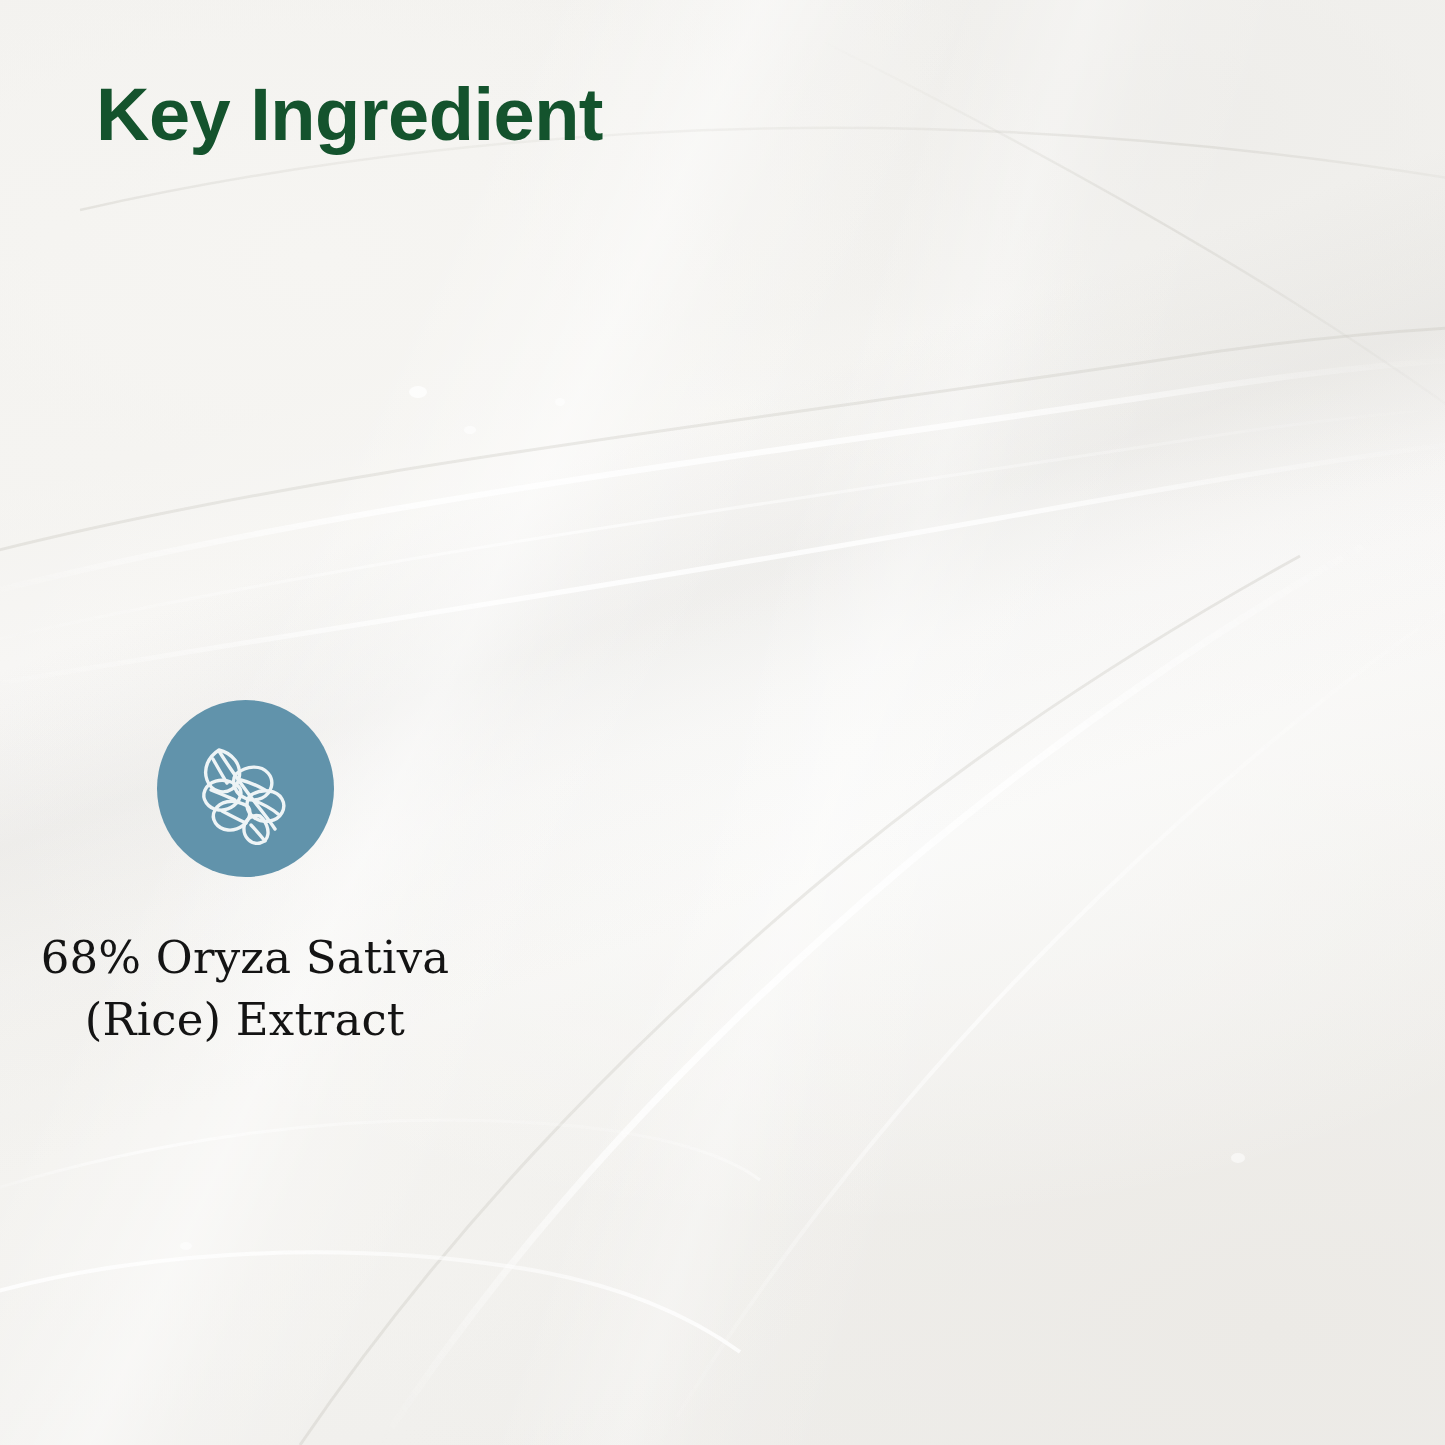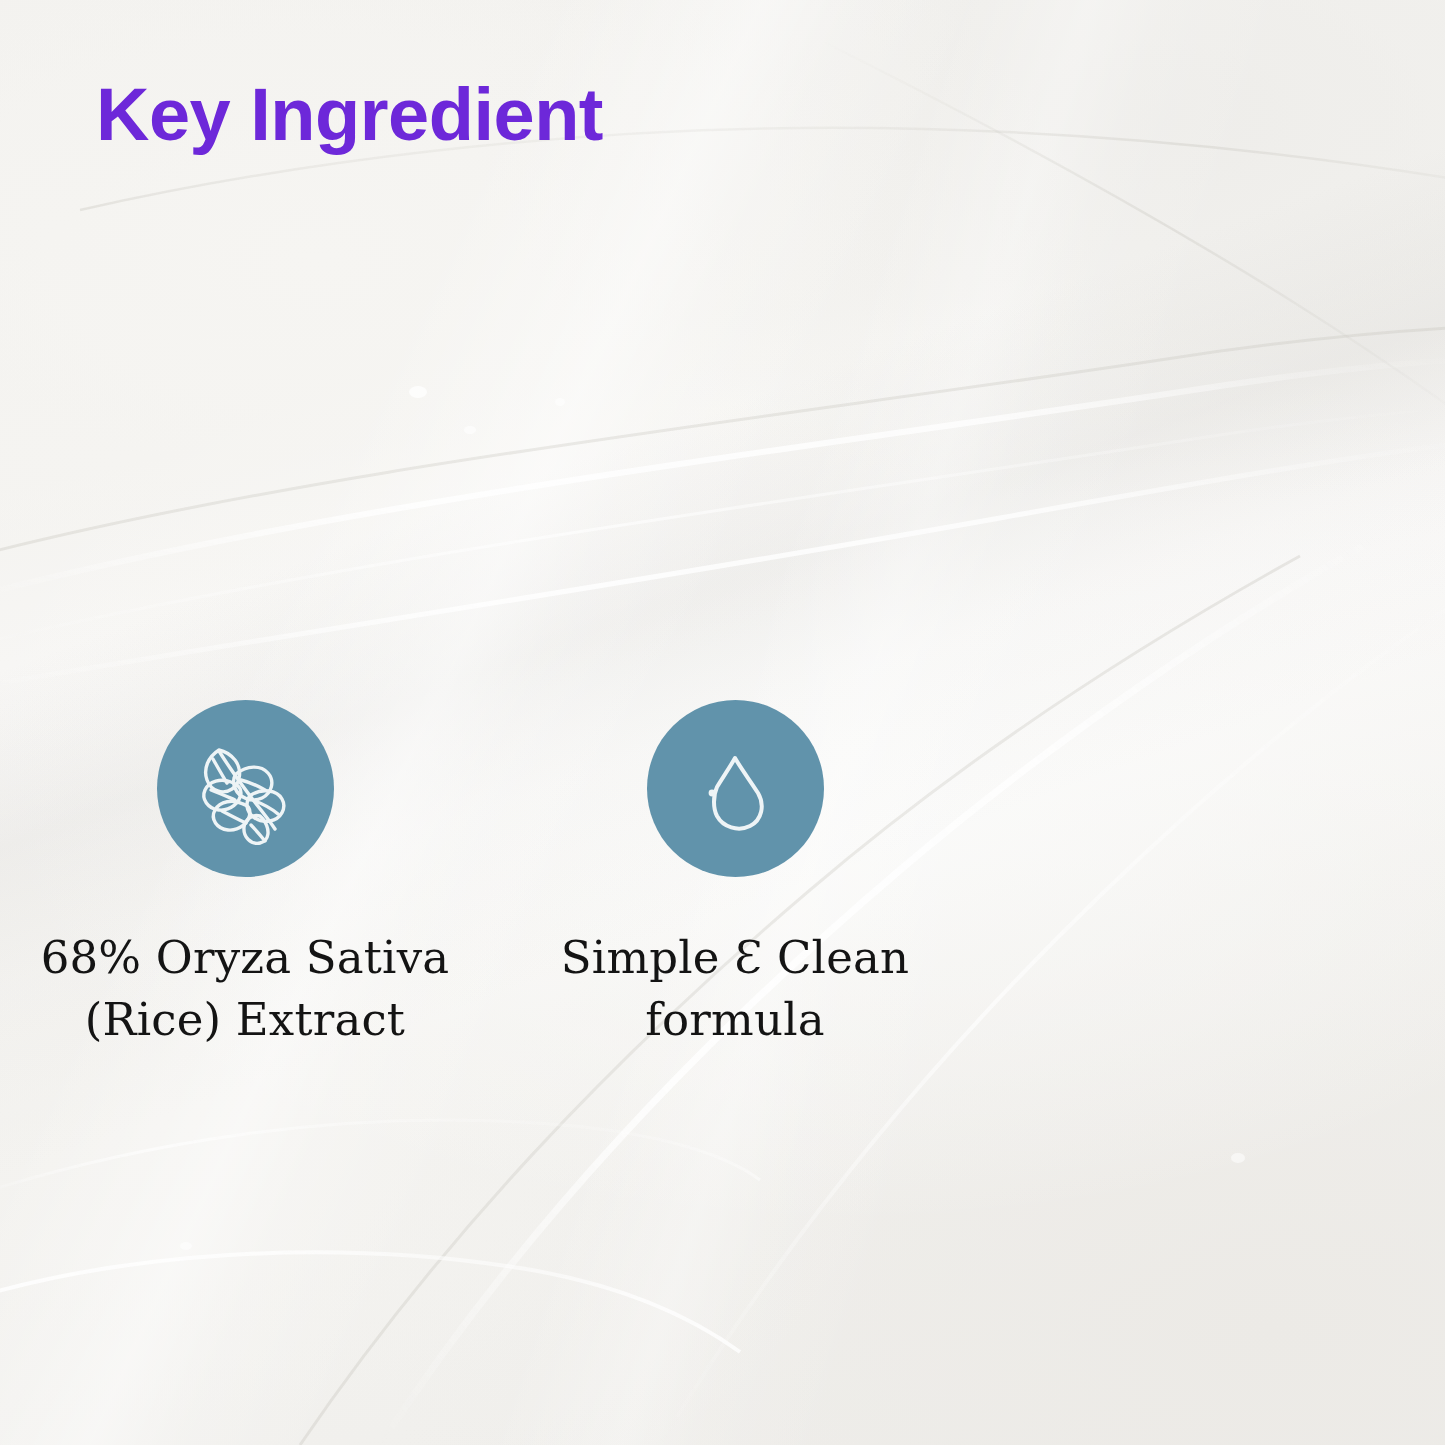--- a/index.html
+++ b/index.html
@@ -75,21 +75,21 @@
   
   #heading {
     position: absolute;
     left: 96px;
     top: 78px;
     font-family: "Liberation Sans", sans-serif;
     font-weight: 700;
     font-size: 74px;
     line-height: 1.0;
     letter-spacing: -0.5px;
-    color: #6d28d9;
+    color: #14532d;
     white-space: nowrap;
   }
 
   
   #features {
     position: absolute;
     left: 0;
     top: 700px;
     width: 1445px;
     display: flex;
@@ -210,26 +210,15 @@
 
             <path d="M74 86 C 82 97, 80 108, 71 110 C 62 112, 54 104, 55 94 C 56 86, 64 81, 71 83 C 72 84, 73 85, 74 86 Z"></path>
             <path d="M62 92 C 67 97, 72 103, 76 108"></path>
           </g>
         </svg>
       </div>
       <div class="feature-caption">68% Oryza Sativa (Rice) Extract</div>
     </div>
 
 
-    <div class="feature feature-2">
-      <div class="badge">
-        <svg width="112" height="112" viewBox="0 0 112 112">
-          <g fill="none" stroke="#eef4f6" stroke-width="4" stroke-linecap="round" stroke-linejoin="round">
-            <path d="M38 54 C 44 44, 51 34, 56 25 C 61 34, 72 49, 79 60 C 86 72, 83 87, 71 93 C 59 99, 44 94, 38 83 C 34 75, 34 63, 38 54"></path>
-          </g>
-          <circle cx="33" cy="60" r="3.4" fill="#eef4f6"></circle>
-        </svg>
-      </div>
-      <div class="feature-caption">Simple Ɛ Clean formula</div>
-    </div>
 
   </div>
 </div>
 
 </body></html>

